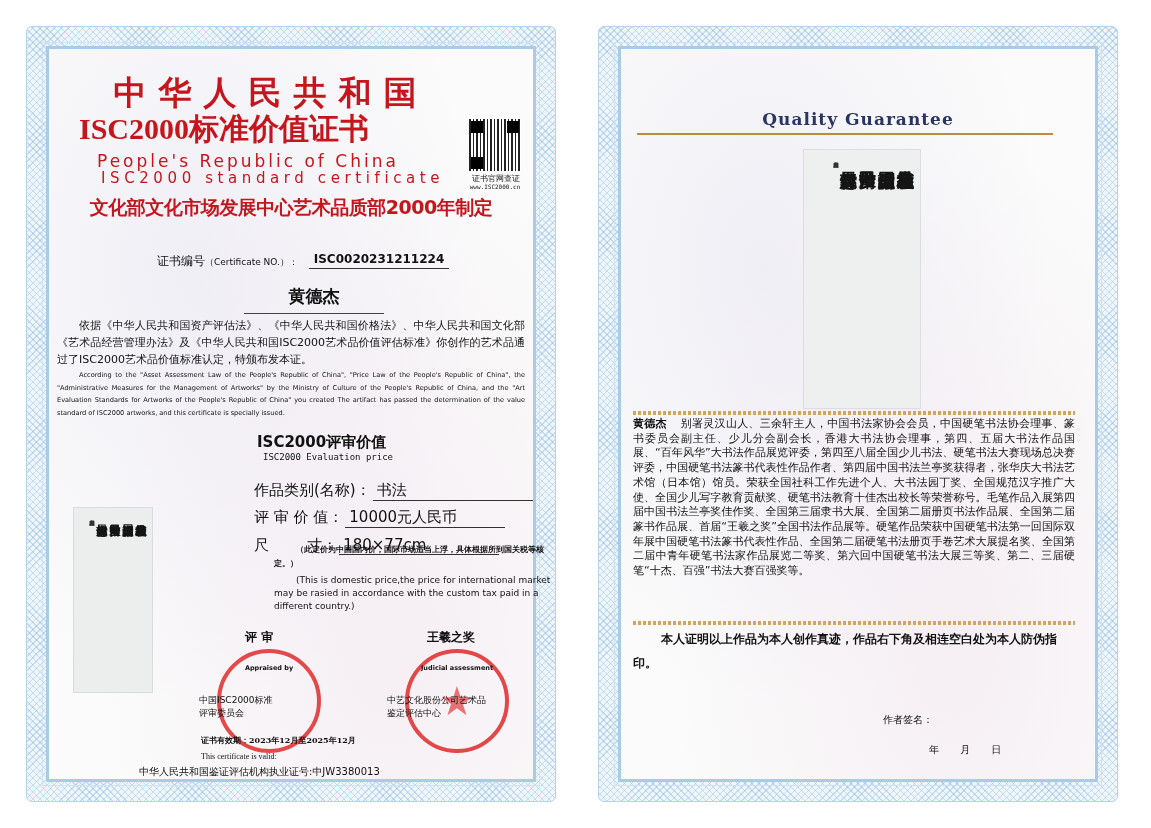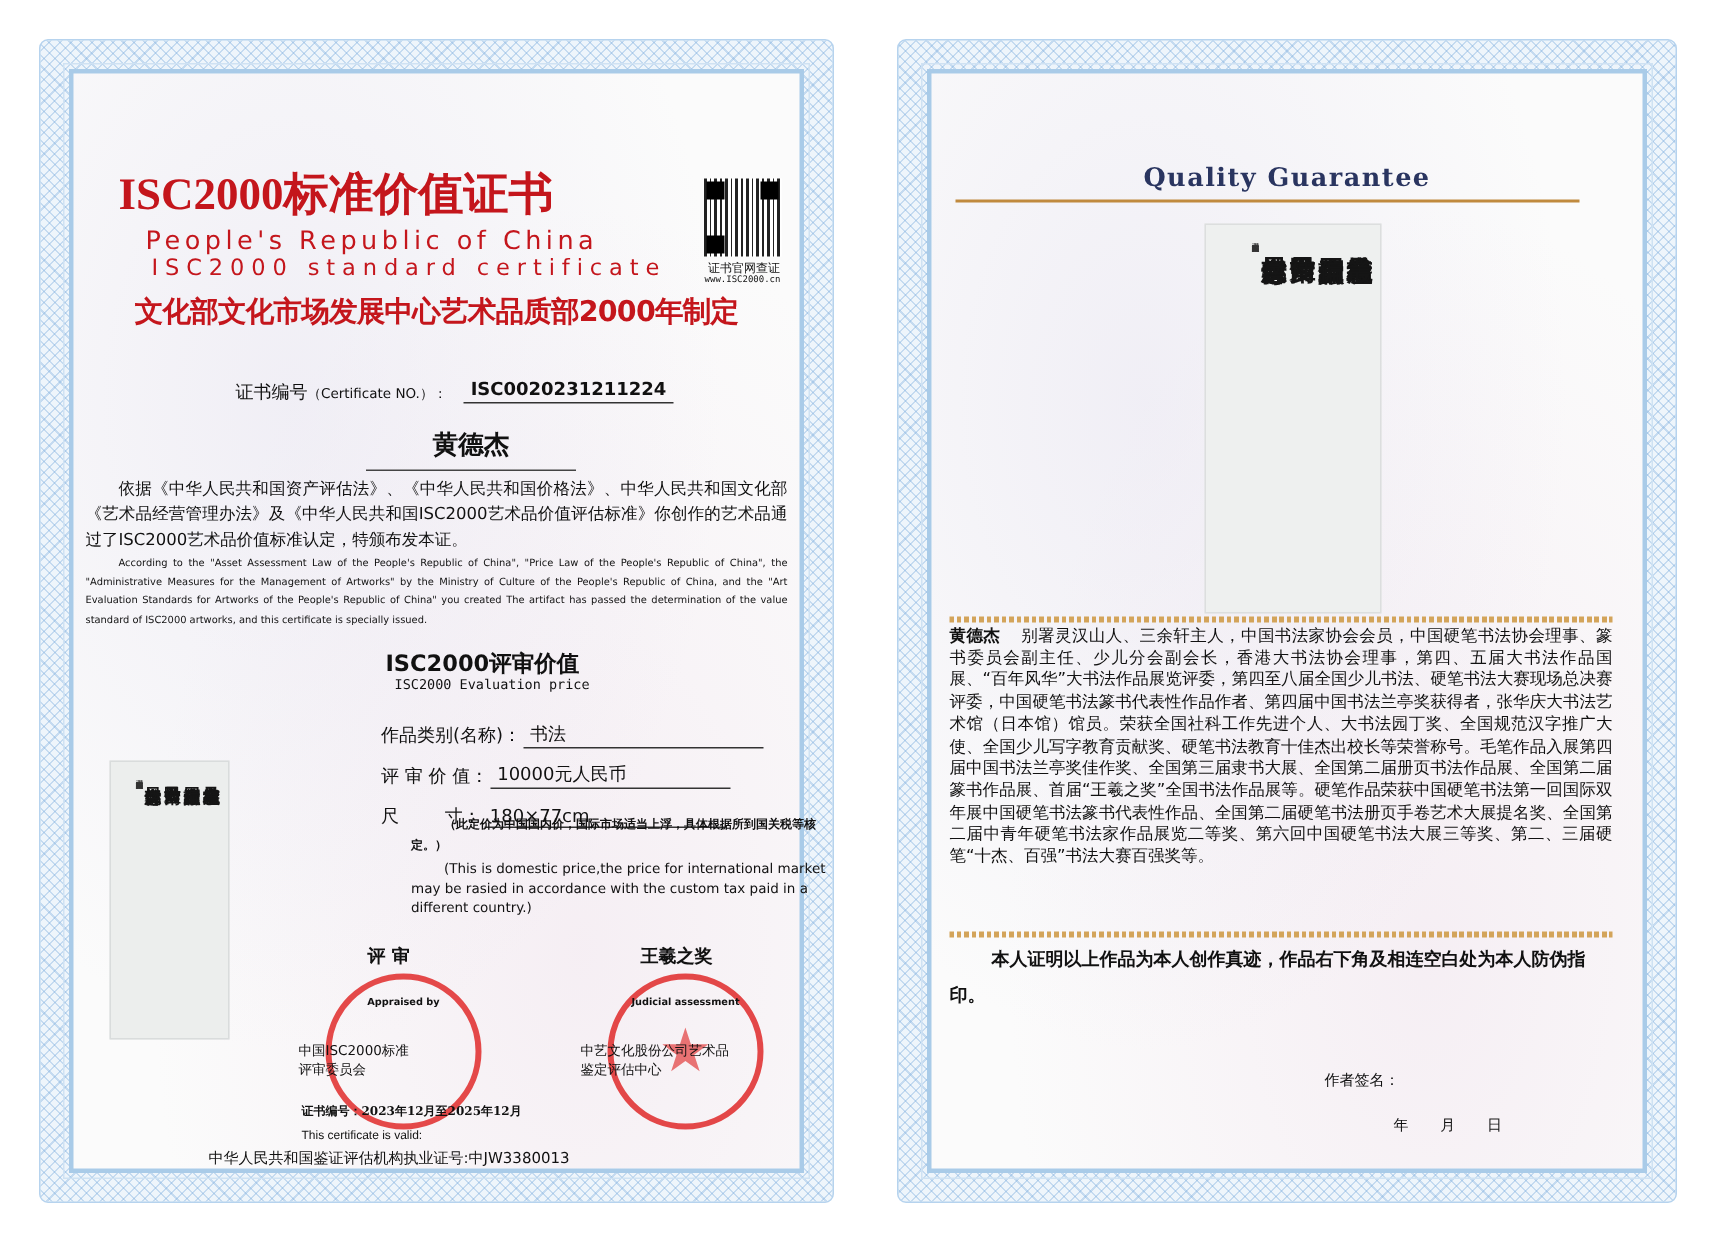--- a/index.html
+++ b/index.html
@@ -38,57 +38,58 @@
   .dept-cn{left:0;right:0;top:146px;text-align:center;font-size:19px;font-weight:bold;letter-spacing:-0.5px}
   .dept-en{left:0;right:0;top:178px;text-align:center;font-size:8px;font-weight:bold;letter-spacing:-0.1px}
   .certno{left:108px;top:204px;font-size:12px}
   .certno small{font-size:9px}
   .certno-val{left:260px;top:203px;width:140px;border-bottom:1px solid #333;font-size:12px;font-weight:bold;text-align:center;padding-bottom:2px}
   .name{left:195px;top:236px;width:140px;text-align:center;font-size:17px;font-weight:bold;border-bottom:1px solid #444;padding-bottom:5px}
   .para-cn{left:8px;right:8px;top:268px;font-size:11px;line-height:17px;text-indent:22px;text-align:justify}
   .para-en{left:8px;right:8px;top:320px;font-size:6.6px;line-height:12.5px;text-indent:22px;text-align:justify}
   .eval-title{left:208px;top:384px;font-size:15px;font-weight:bold}
   .eval-sub{left:214px;top:403px;font-size:9px;font-family:"DejaVu Sans Mono",monospace}
-  .field{left:205px;font-size:12px;display:flex;align-items:center}
+  .field{left:205px;font-size:15px;display:flex;align-items:flex-start}
   .field .lbl{white-space:pre}
   .field .val{border-bottom:1px solid #333;width:160px;padding-left:4px;margin-left:2px}
   .note-cn{left:225px;top:542px;width:280px;font-size:8px;font-weight:bold;line-height:14px;text-indent:22px}
   .note-en{left:225px;top:572px;width:282px;font-size:9px;line-height:13px;text-indent:22px}
   .art-small{left:24px;top:458px;width:80px;height:186px;background:#eceeed;border:1px solid #d9dcdc}
   .art-big{left:182px;top:100px;width:118px;height:260px;background:#eef0ef;border:1px solid #dcdede}
   .art-cols{position:absolute;inset:8px 6px;display:flex;flex-direction:row-reverse;gap:2px;font-family:"DejaVu Serif",serif;font-weight:bold;color:#151515}
   .art-col{writing-mode:vertical-rl;line-height:1}
   .art-small .art-col{font-size:11px}
   .art-big .art-col{font-size:17px}
   .art-small .art-col.tiny,.art-big .art-col.tiny{font-size:5px;font-weight:normal;color:#333}
   .sig-head{top:603px;font-size:12px;font-weight:bold}
   .seal{width:104px;height:104px;border-radius:50%;border:4px solid #e02a2a;opacity:.85}
   .seal-star{position:absolute;left:50%;top:50%;transform:translate(-50%,-50%);color:#e02a2a;font-size:40px;opacity:.75}
   .seal-txt{font-size:9px;text-align:left;width:140px}
   .seal-en{font-size:6.5px;font-weight:bold;text-align:center;width:120px}
   .valid{left:172px;top:704px;font-size:8px;font-weight:bold;font-family:"DejaVu Serif",serif}
-  .valid-en{left:172px;top:724px;font-size:8px;font-family:Liberation Sans, sans-serif}
+  .valid-en{left:172px;top:724px;font-size:8px;font-family:Liberation Serif, serif}
   .license{left:110px;top:738px;font-size:10px}
   .rq-cn{left:0;right:0;top:30px;text-align:center;font-size:27px;font-weight:bold;letter-spacing:8px;color:#2a3560;font-family:"DejaVu Serif",serif}
   .rq-en{left:0;right:0;top:60px;text-align:center;font-size:17px;font-weight:bold;letter-spacing:1px;color:#2a3560;font-family:"DejaVu Serif",serif}
   .rq-rule{left:16px;right:42px;top:84px;height:2px;background:#c08a3e}
   .bio{left:12px;right:20px;top:388px;font-size:11px;line-height:14.7px;text-align:justify}
   .bio b{margin-right:14px}
   .wavy{left:12px;right:20px;height:4px;
     background:repeating-linear-gradient(90deg,#d3a45a 0 3px,transparent 3px 5px);}
   .stmt{left:12px;right:20px;top:602px;font-size:12px;font-weight:bold;line-height:24px;text-indent:28px}
   .sign{left:262px;top:686px;font-size:10px}
   .date{left:308px;top:716px;font-size:10px;word-spacing:18px}
 </style>
 </head>
 <body>
 
 <div class="page page-left">
   <div class="frame-outer"></div>
   <div class="frame-inner">
+    <div class="abs title-cn red">中华人民共和国</div>
     <div class="abs title-isc red">ISC2000标准价值证书</div>
     <div class="abs title-en1 red">People's Republic of China</div>
     <div class="abs title-en2 red">ISC2000 standard certificate</div>
     <div class="abs qr"></div>
     <div class="abs qr-label">证书官网查证</div>
     <div class="abs qr-url">www.ISC2000.cn</div>
     <div class="abs dept-cn red">文化部文化市场发展中心艺术品质部2000年制定</div>
 
     <div class="abs certno">
       <span>证书编号</span><small>（Certificate NO.）：</small>
@@ -138,21 +139,21 @@
     <div class="abs seal-txt" style="left:150px;top:645px">中国ISC2000标准</div>
     <div class="abs seal-txt" style="left:150px;top:658px">评审委员会</div>
 
     <div class="abs seal" style="left:356px;top:600px">
       <span class="seal-star">★</span>
     </div>
     <div class="abs seal-en" style="left:348px;top:615px">Judicial assessment</div>
     <div class="abs seal-txt" style="left:338px;top:645px">中艺文化股份公司艺术品</div>
     <div class="abs seal-txt" style="left:338px;top:658px">鉴定评估中心</div>
 
-    <div class="abs valid" style="top:686px;left:152px">证书编号：2023年12月至2025年12月</div>
+    <div class="abs valid" style="top:686px;left:152px">证书有效期：2023年12月至2025年12月</div>
     <div class="abs valid-en" style="top:703px;left:152px">This certificate is valid:</div>
     <div class="abs license" style="top:716px;left:90px">中华人民共和国鉴证评估机构执业证号:中JW3380013</div>
   </div>
 </div>
 
 <div class="page page-right">
   <div class="frame-outer"></div>
   <div class="frame-inner">
     <div class="abs rq-en">Quality Guarantee</div>
     <div class="abs rq-rule"></div>

